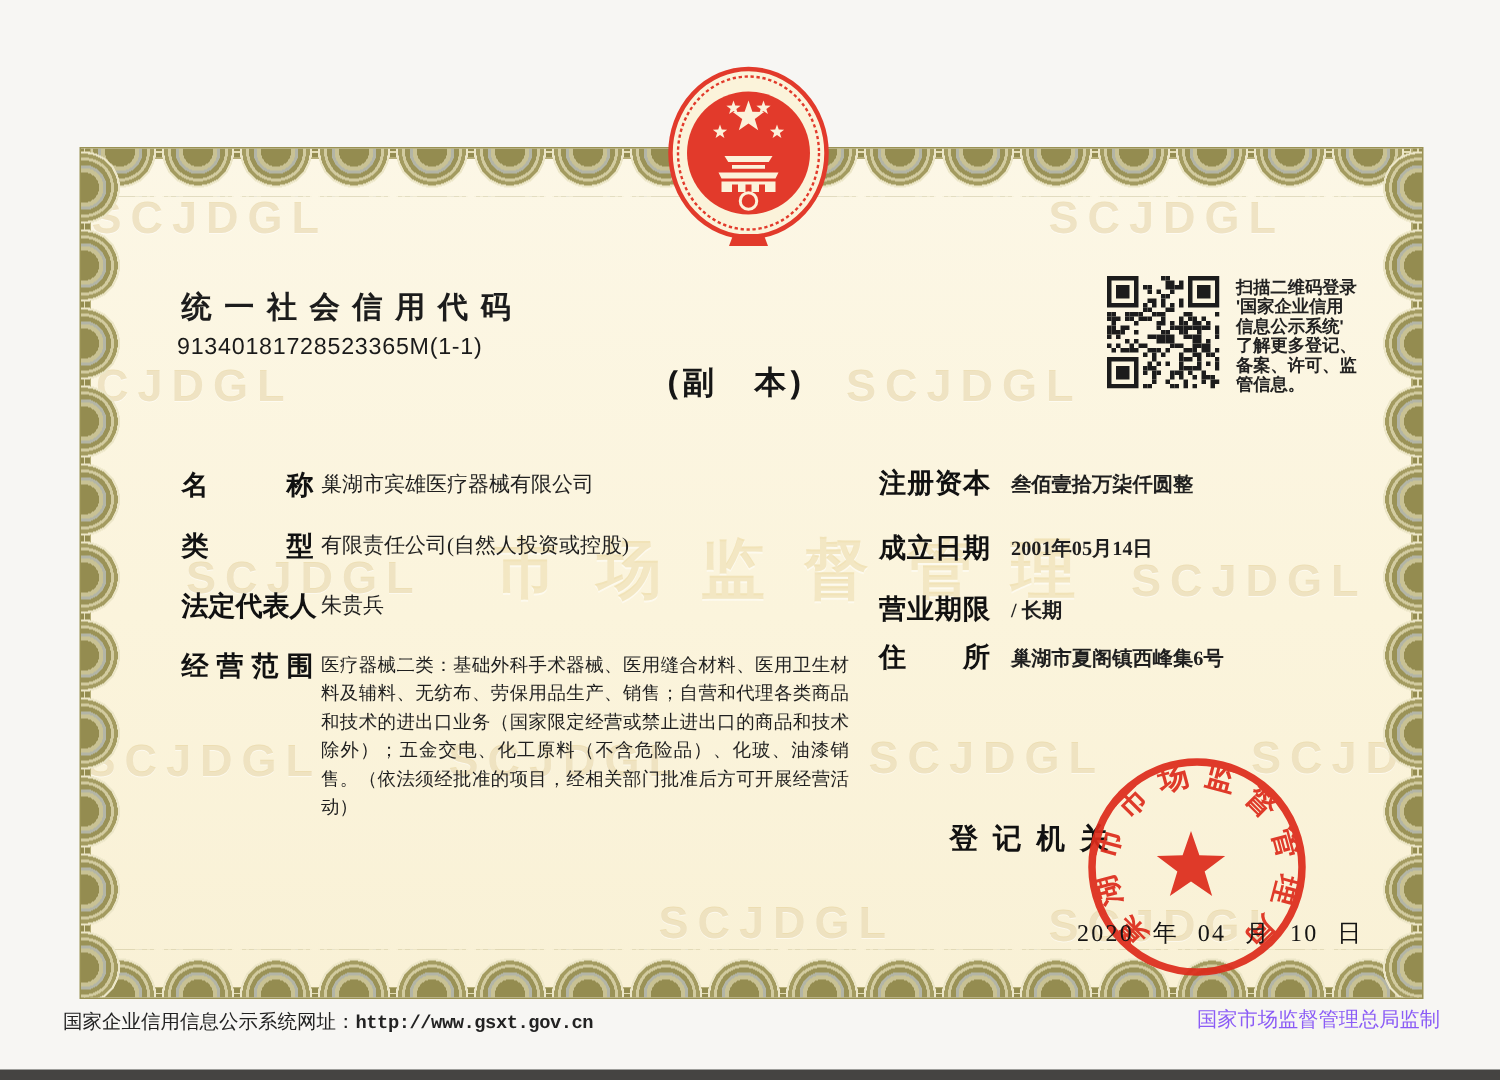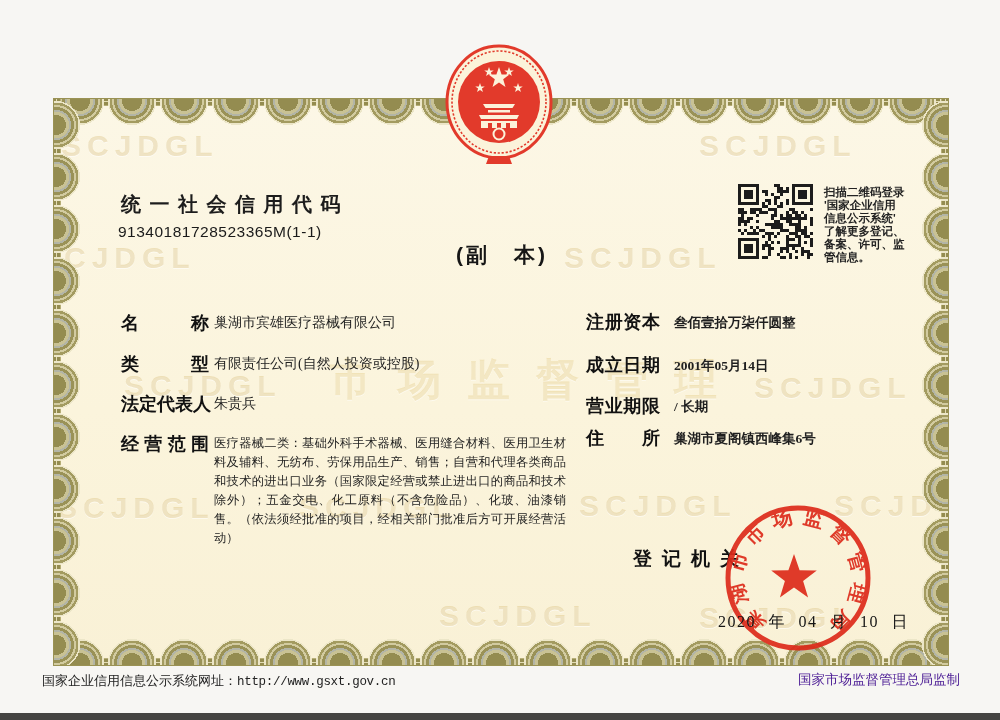--- a/index.html
+++ b/index.html
@@ -48,21 +48,21 @@
   
   .credit-label{position:absolute;left:67px;top:92px;z-index:3;font-size:20px;font-weight:bold;
       letter-spacing:8.5px;color:var(--ink);white-space:nowrap;}
   .credit-code{position:absolute;left:64px;top:124px;z-index:3;font-size:15.5px;
       font-family:Liberation Sans, sans-serif;letter-spacing:0.5px;color:#1a1a1a;}
   .title{position:absolute;left:310px;top:74px;z-index:3;font-size:55px;font-weight:bold;
       letter-spacing:24px;white-space:nowrap;
       background:linear-gradient(180deg,#a88f24 0%,#6d5c10 42%,#8d7918 58%,#c0a433 100%);
       -webkit-background-clip:text;background-clip:text;color:transparent;
       text-shadow:0 0 1px rgba(109,92,16,0.25);}
-  .subtitle{position:absolute;left:402px;top:142px;z-index:3;font-size:21px;font-weight:bold;
+  .subtitle{position:absolute;left:391px;top:142px;z-index:3;font-size:21px;font-weight:bold;
       letter-spacing:3px;color:#161616;white-space:nowrap;}
   .qr{position:absolute;left:684px;top:85px;z-index:3;width:75px;height:75px;}
   .qr-caption{position:absolute;left:770px;top:87px;z-index:3;width:106px;font-size:11.5px;
       line-height:13px;font-weight:bold;color:#222;}
 
   
   .f-label{position:absolute;z-index:3;display:inline-block;font-size:18px;font-weight:bold;
       color:#111;text-align:justify;text-align-last:justify;white-space:nowrap;}
   .f-label.lw{width:88px;}
   .f-label.rw{width:74px;}
@@ -76,24 +76,24 @@
   .seal{position:absolute;left:659px;top:394px;width:170px;height:170px;z-index:6;opacity:0.92;}
   .issue-date{position:absolute;left:664px;top:513px;z-index:7;font-size:16px;color:#141414;
       letter-spacing:1.5px;word-spacing:7px;white-space:nowrap;
       font-family:"Liberation Serif","DejaVu Serif",serif;}
 
   
   .emblem{position:absolute;left:444px;top:44px;width:110px;height:122px;z-index:8;}
 
   
   .f-left{position:absolute;left:42px;top:672px;font-size:13px;color:#222;white-space:nowrap;}
-  .f-left .url{font-family:"Liberation Mono","DejaVu Sans Mono",monospace;font-weight:normal;
+  .f-left .url{font-family:"Liberation Mono","DejaVu Sans Mono",monospace;font-weight:bold;
       font-size:12.5px;letter-spacing:-0.3px;}
   .f-mid{position:absolute;left:390px;top:664px;width:272px;font-size:12px;line-height:15.5px;color:#222;}
-  .f-right{position:absolute;left:798px;top:671px;font-size:13.5px;color:#4c1d95;white-space:nowrap;}
+  .f-right{position:absolute;left:798px;top:671px;font-size:13.5px;color:#8b5cf6;white-space:nowrap;}
   .scan-strip{position:absolute;left:0;bottom:0;width:1000px;height:7px;background:#454442;}
 </style>
 </head>
 <body>
 
 <div id="page">
 
   <div class="cert">
 
     <div class="band band-top"></div>

